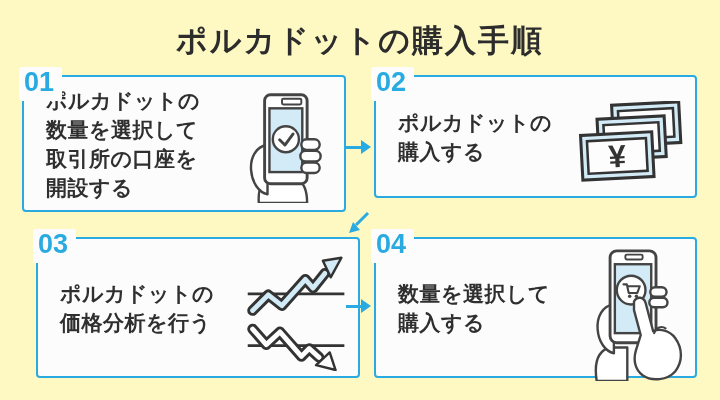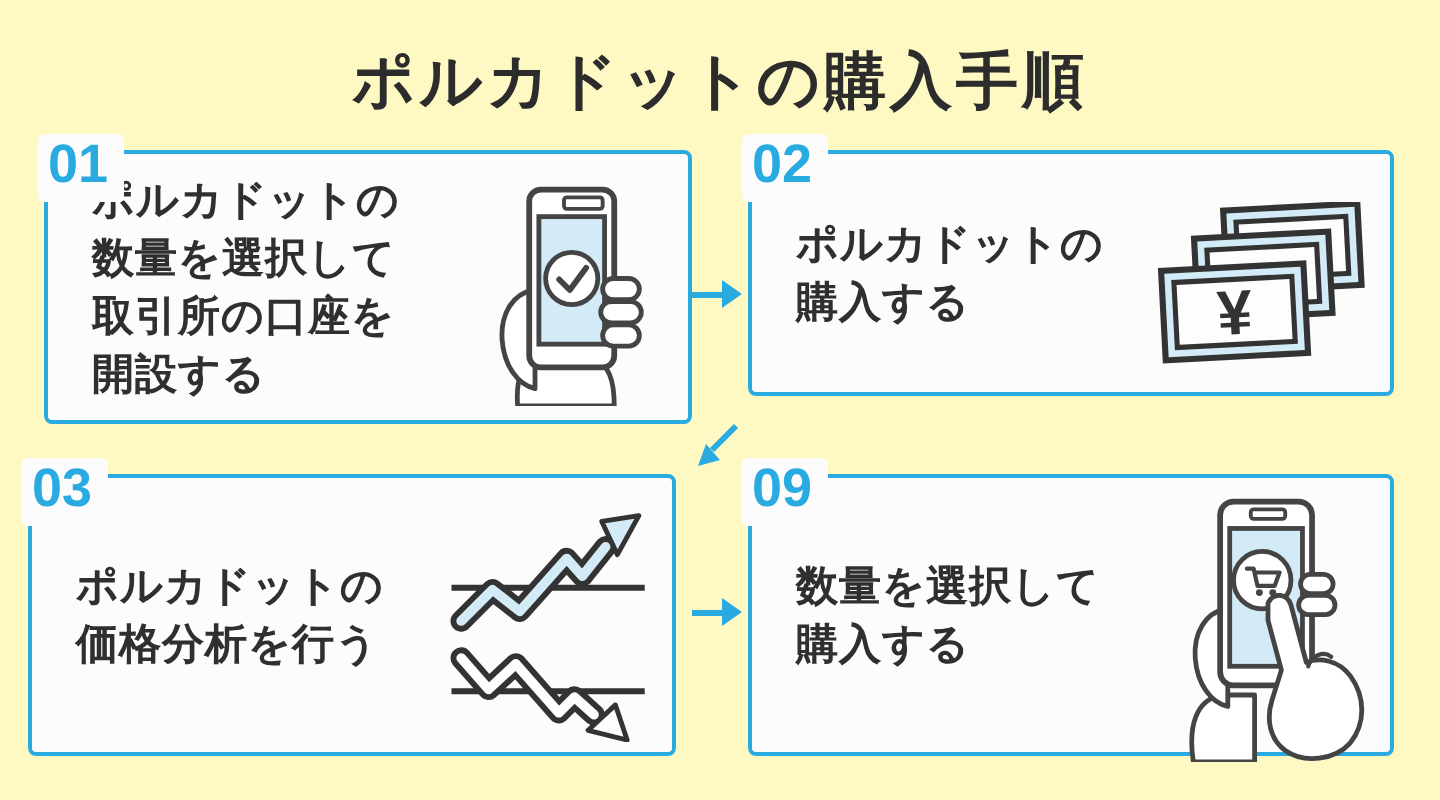--- a/index.html
+++ b/index.html
@@ -30,21 +30,21 @@
     box-sizing: border-box;
     background: #fcfcfc;
     border: 2.5px solid #29abe2;
     border-radius: 4px;
     display: flex;
     flex-direction: column;
     justify-content: center;
   }
   .pos-01 { left: 22px;  top: 75px;  width: 324px; height: 137px; }
   .pos-02 { left: 374px; top: 75px;  width: 323px; height: 123px; }
-  .pos-03 { left: 14px;  top: 237px; width: 324px; height: 141px; }
+  .pos-03 { left: 36px;  top: 237px; width: 324px; height: 141px; }
   .pos-04 { left: 374px; top: 237px; width: 323px; height: 141px; }
 
   .step-num {
     position: absolute;
     top: -10px;
     left: -5px;
     background: #fcfcfc;
     color: #29abe2;
     font-size: 27px;
     font-weight: bold;
@@ -159,21 +159,21 @@
         <polygon points="97,9 78,12 86,29" fill="#d2ebf7" stroke="#333" stroke-width="2.5" stroke-linejoin="round"></polygon>
         <line x1="1" y1="99" x2="100" y2="99" stroke="#333" stroke-width="3"></line>
         <polyline points="6,82 20,98 34,85 56,110 64,102 74,111" fill="none" stroke="#333" stroke-width="11" stroke-linejoin="round" stroke-linecap="round"></polyline>
         <polyline points="6,82 20,98 34,85 56,110 64,102 74,111" fill="none" stroke="#fdfdfd" stroke-width="5" stroke-linejoin="round" stroke-linecap="round"></polyline>
         <polygon points="91,124 85,106 71,119" fill="#fdfdfd" stroke="#333" stroke-width="2.5" stroke-linejoin="round"></polygon>
       </svg>
     </span>
   </div>
 
   <div class="step-card pos-04">
-    <span class="step-num">09</span>
+    <span class="step-num">04</span>
     <div class="step-text">
       <div>数量を選択して</div>
       <div>購入する</div>
     </div>
     <span class="step-icon icon-pos-4">
       <svg viewBox="0 0 110 140" xmlns="http://www.w3.org/2000/svg">
         <path d="M16,140 C13,120 18,108 30,105 L48,105 L48,140 Z" fill="#fff" stroke="#444" stroke-width="2.5" stroke-linejoin="round"></path>
         <path d="M33,60 C22,62 16,73 17,86 C18,99 25,109 34,111 L34,60 Z" fill="#fff" stroke="#444" stroke-width="2.5" stroke-linejoin="round"></path>
         <rect x="30" y="4" width="48" height="96" rx="7" fill="#fff" stroke="#444" stroke-width="3"></rect>
         <rect x="46" y="8" width="18" height="5" rx="1.5" fill="#fff" stroke="#444" stroke-width="2"></rect>

